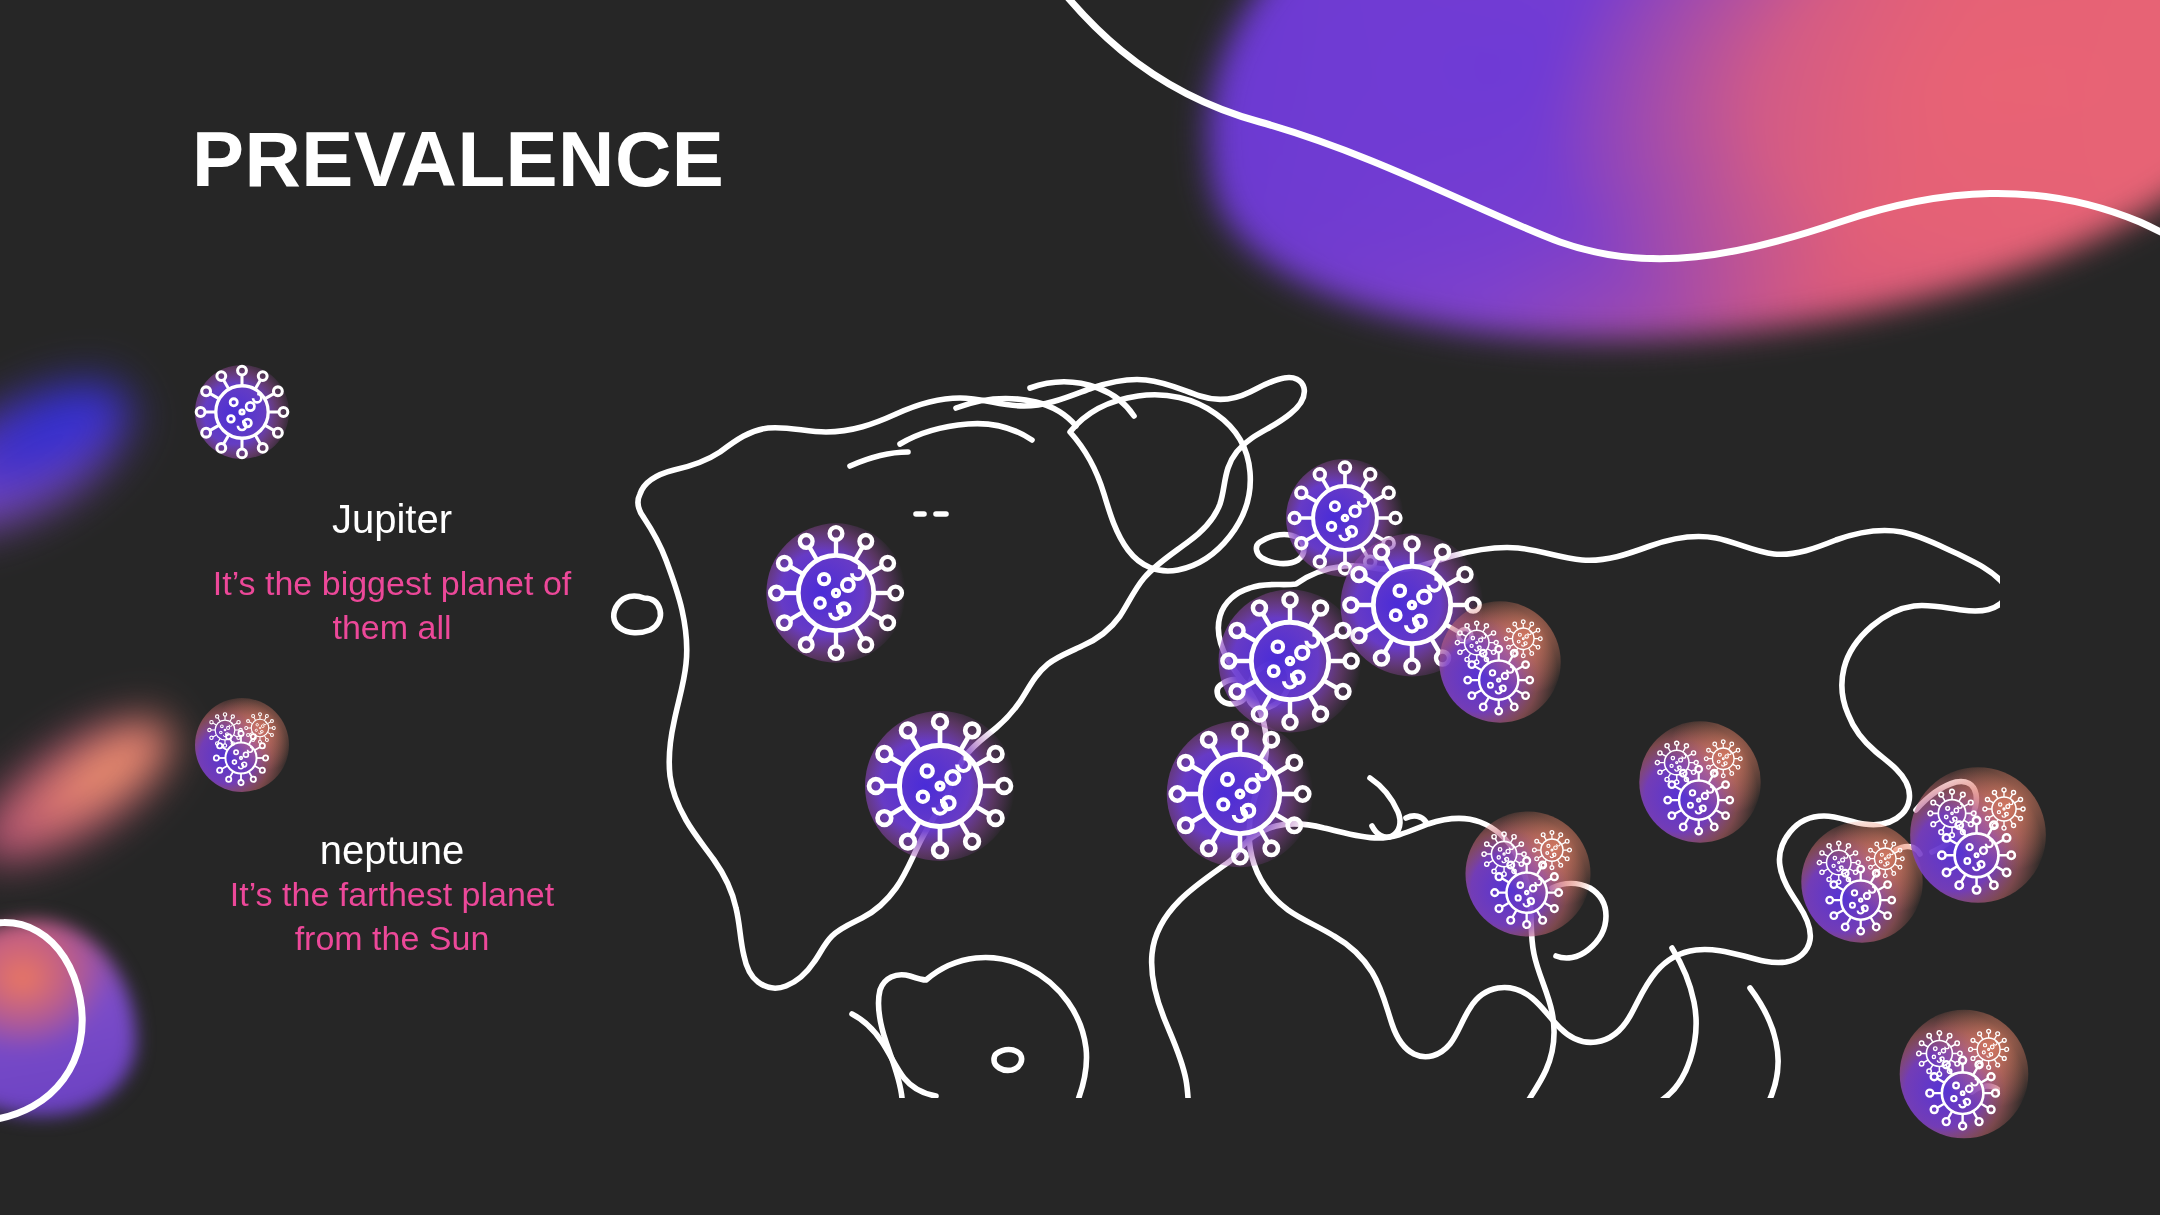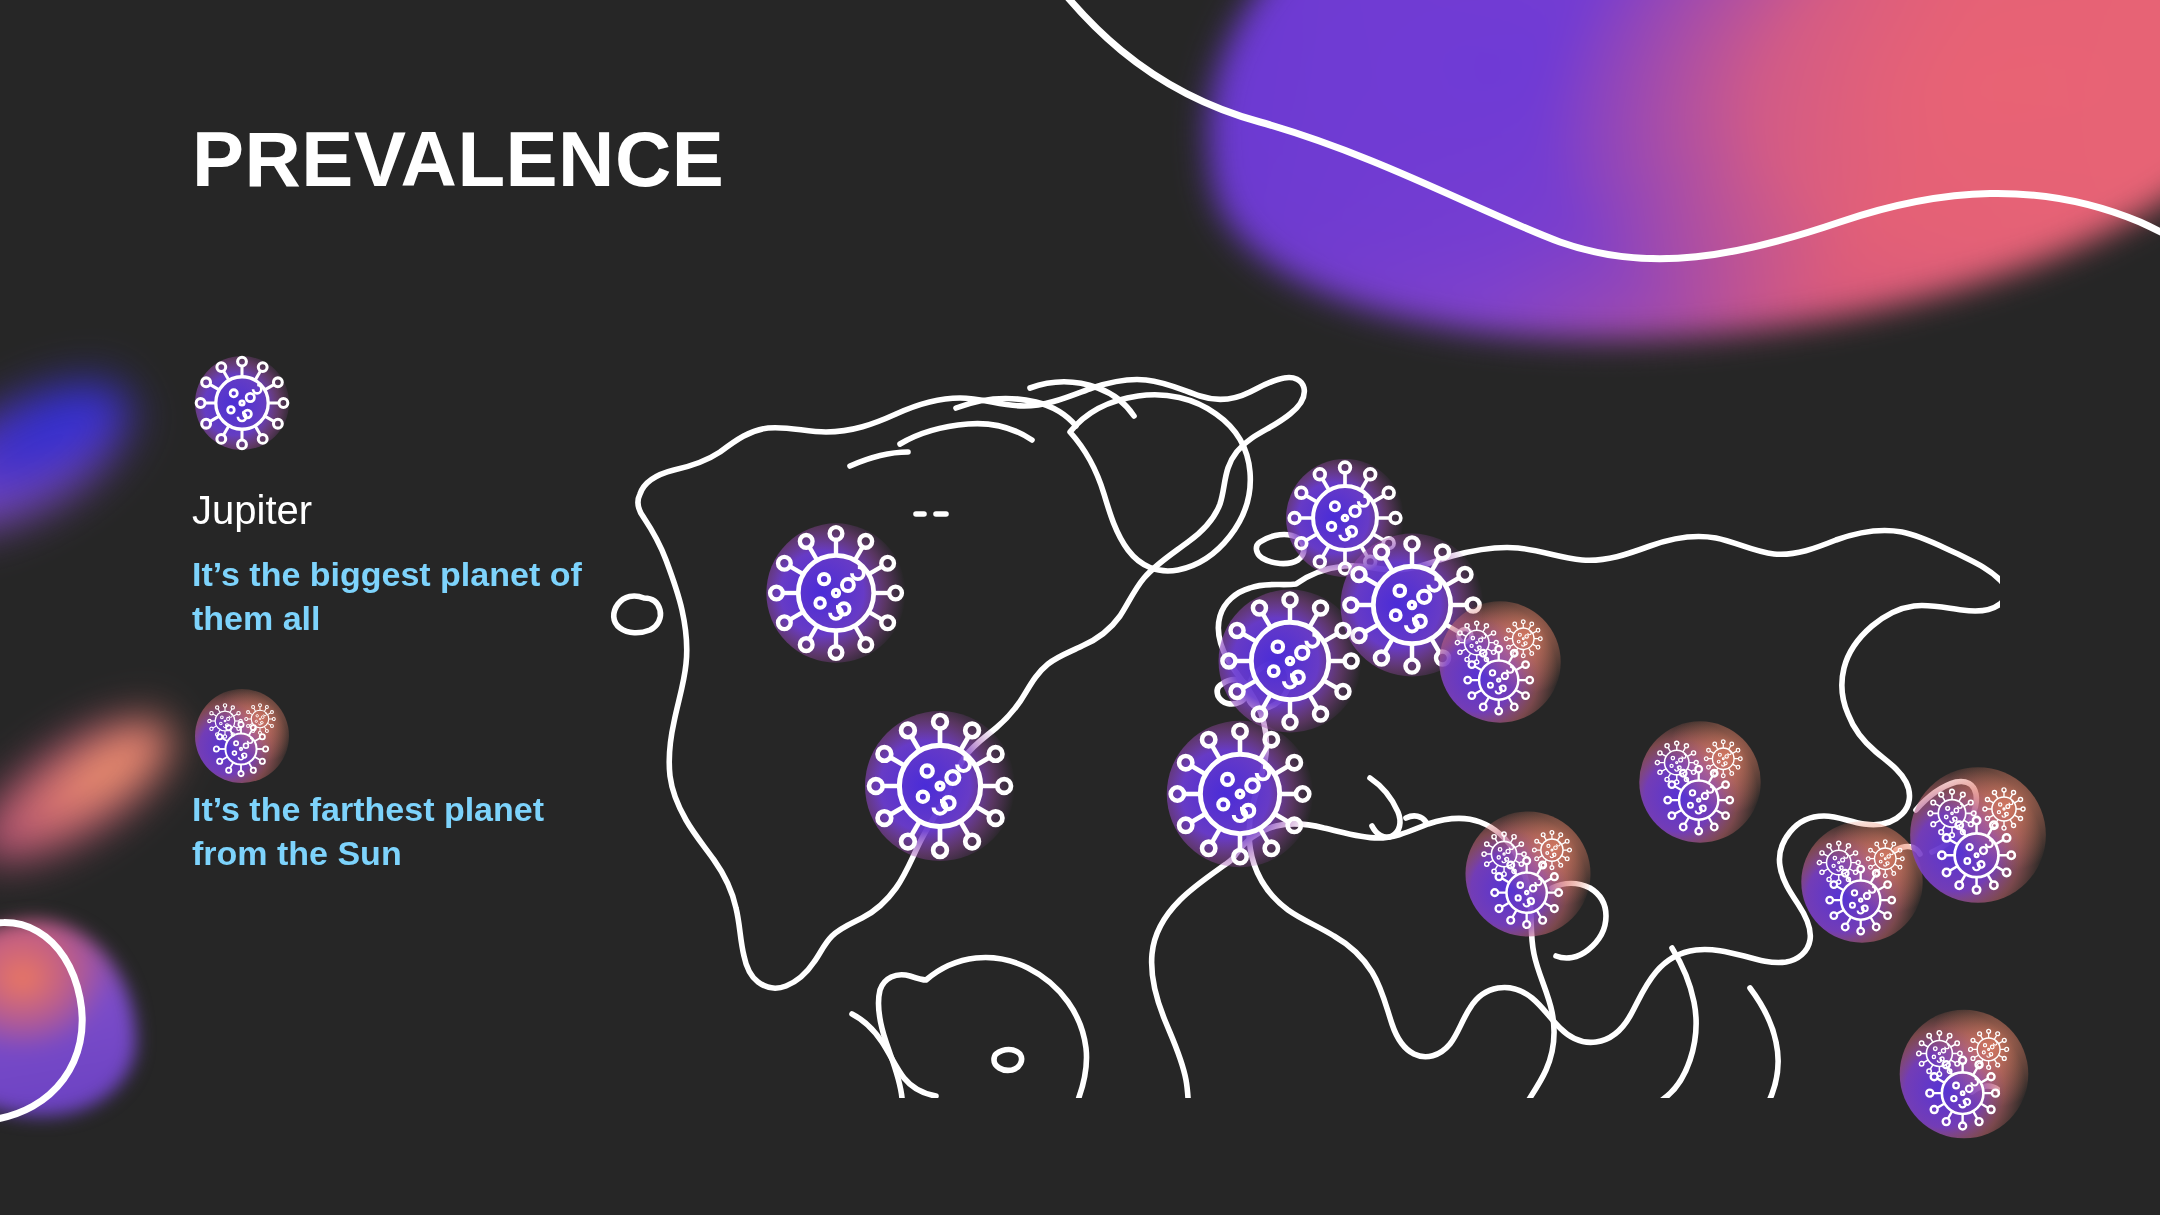--- a/index.html
+++ b/index.html
@@ -49,28 +49,28 @@
   .blob-l3-line{position:absolute;left:-78px;top:912px;width:220px;height:212px;pointer-events:none;}
 
   
   .title{
     position:absolute;left:192px;top:120px;
     font-size:78px;font-weight:bold;letter-spacing:.5px;line-height:1;
     color:#ffffff;white-space:nowrap;
   }
 
   
-  .bullets{position:absolute;left:192px;top:353px;width:400px;}
+  .bullets{position:absolute;left:192px;top:362px;width:400px;text-align:center;}
   .bullet{position:relative;}
   .bullet-icon{width:100px;height:100px;display:block;}
   .bullet-head{
     font-size:40px;font-weight:400;line-height:1.05;color:#ffffff;
   }
   .bullet-body{
-    font-size:34px;font-weight:700;line-height:1.28;color:#7dd3fc;
+    font-size:34px;font-weight:400;line-height:1.28;color:#ec4899;
   }
   .b1-icon{margin-left:0;}
   .b1-head{margin-top:36px;}
   .b1-body{margin-top:22px;}
   .b2-icon{margin-top:46px;}
   .b2-head{margin-top:34px;}
   .b2-body{margin-top:2px;}
 
   
   .map-wrap{position:absolute;left:600px;top:348px;width:1400px;height:750px;}
@@ -167,20 +167,21 @@
             <stop offset="0%" stop-color="#e8826b" stop-opacity=".75"></stop>
             <stop offset="100%" stop-color="#e8826b" stop-opacity="0"></stop>
           </radialGradient>
         </defs>
         <circle cx="50" cy="50" r="47" fill="url(#bg2)"></circle>
         <circle cx="50" cy="50" r="47" fill="url(#bg2b)"></circle>
         <use href="#vglyph" transform="translate(33,35) scale(.52)"></use>
         <use href="#vglyph" transform="translate(68,33) scale(.46)"></use>
         <use href="#vglyph" transform="translate(49,63) scale(.82)"></use>
       </svg>
+      <div class="bullet-head b2-head">neptune</div>
       <div class="bullet-body b2-body">It’s the farthest planet from the Sun</div>
     </div>
 
   </div>
 
   <div class="map-wrap">
     <svg class="map-svg" viewBox="0 0 1400 750">
       <g fill="none" stroke="#ffffff" stroke-width="5.6" stroke-linejoin="round" stroke-linecap="round">
 
         <path d="M40 206 C 44 194,58 186,74 182 C 92 178,108 172,120 164 C 136 152,150 142,168 140

